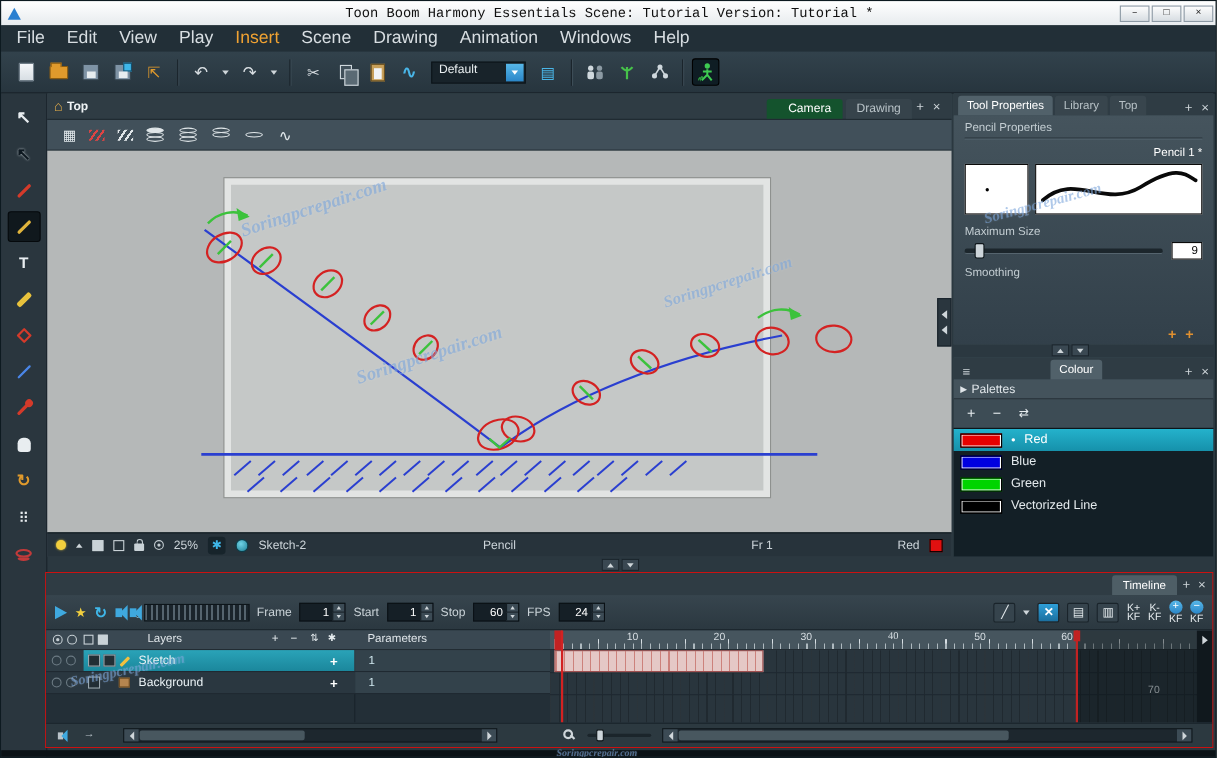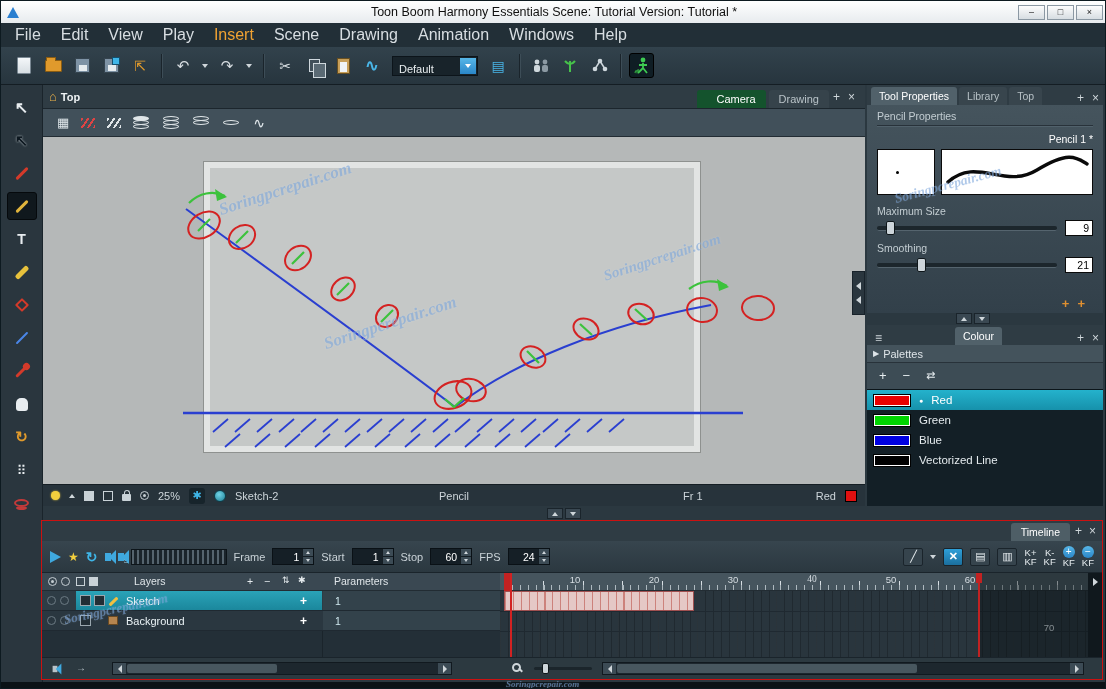--- a/index.html
+++ b/index.html
@@ -3,21 +3,21 @@
 <meta charset="utf-8">
 <style>
   html,body{margin:0;padding:0;background:#555;}
   *{box-sizing:border-box;}
   #screen{position:relative;width:1106px;height:689px;overflow:hidden;
     font-family:"Liberation Sans",sans-serif;background:#2b3840;border:1px solid #0d1a20;}
   .abs{position:absolute;}
 
   
   .titlebar{left:0;top:0;width:1106px;height:22px;background:linear-gradient(#ffffff,#e7ebee);
-    color:#101010;font-size:12.5px;display:flex;align-items:center;}
+    color:#101010;font-size:12.5px;display:flex;align-items:center;font-family:Liberation Mono, monospace;}
   .titlebar .logo{width:0;height:0;border-left:6px solid transparent;border-right:6px solid transparent;
     border-bottom:11px solid #2a7fd0;margin:0 8px 0 6px;}
   .titlebar .title{position:absolute;left:0;right:0;text-align:center;}
   .wctrls{margin-left:auto;display:flex;gap:2px;padding-right:4px;position:relative;}
   .wctrl{width:27px;height:15px;border:1px solid #8b98a3;background:linear-gradient(#fdfdfd,#d7dde2);
     font-size:9px;display:flex;align-items:center;justify-content:center;color:#222;}
 
   
   .menubar{left:0;top:22px;width:1106px;height:24px;background:#222f37;display:flex;align-items:center;padding-left:4px;}
   .menu-item{padding:0 10px;font-size:16px;color:#d8dee2;line-height:24px;}
@@ -34,21 +34,21 @@
   .folder{width:17px;height:12px;background:#e09a2c;border:1px solid #8a5c12;border-radius:1px;position:relative;}
   .folder::before{content:"";position:absolute;left:0;top:-4px;width:8px;height:3px;background:#e09a2c;border:1px solid #8a5c12;border-bottom:none;}
   .floppy{width:15px;height:15px;background:#7e93a5;border:1px solid #35444f;border-radius:1px;position:relative;}
   .floppy::after{content:"";position:absolute;left:3px;bottom:1px;width:8px;height:6px;background:#e6ecef;}
   .floppy.badge::before{content:"";position:absolute;right:-2px;top:-2px;width:6px;height:6px;background:#3fb6e8;border:1px solid #14506e;}
   .copy-ic{position:relative;width:11px;height:13px;border:1px solid #cfd8dd;background:#41505a;}
   .copy-ic::before{content:"";position:absolute;left:3px;top:3px;width:11px;height:13px;border:1px solid #cfd8dd;background:#5a6a74;}
   .paste-ic{width:13px;height:16px;background:#c8a05a;border:1px solid #6a5020;position:relative;}
   .paste-ic::after{content:"";position:absolute;left:2px;top:3px;width:7px;height:10px;background:#f0f3f5;}
   .workspace{width:86px;height:20px;background:#18232a;border:1px solid #0c141a;color:#e8edef;font-size:11px;
-    display:flex;align-items:flex-end;padding-left:6px;position:relative;margin:0 4px;}
+    display:flex;align-items:flex-start;padding-left:6px;position:relative;margin:0 4px;}
   .ws-dd{position:absolute;right:1px;top:1px;bottom:1px;width:16px;background:linear-gradient(#57b7e8,#2a86c8);
     display:flex;align-items:center;justify-content:center;}
   .walk-tile{width:25px;height:25px;background:#0f1d24;border:1px solid #000;border-radius:3px;display:flex;align-items:center;justify-content:center;}
 
   
   .tri{width:0;height:0;display:inline-block;}
   .tri.up{border-left:3.5px solid transparent;border-right:3.5px solid transparent;border-bottom:4.5px solid #cfd6da;}
   .tri.dn{border-left:3.5px solid transparent;border-right:3.5px solid transparent;border-top:4.5px solid #cfd6da;}
   .tri.lf{border-top:4px solid transparent;border-bottom:4px solid transparent;border-right:5px solid #cfd6da;}
   .tri.rt{border-top:4px solid transparent;border-bottom:4px solid transparent;border-left:5px solid #cfd6da;}
@@ -530,26 +530,20 @@
         </div>
       </div>
       <div class="slider-label">Maximum Size</div>
       <div class="slider-row">
         <div class="slider">
             <span class="handle" style="left:5%;"></span>
           </div>
         <div class="valbox">9</div>
       </div>
       <div class="slider-label">Smoothing</div>
-      <div class="slider-row">
-        <div class="slider">
-            <span class="handle" style="left:22%;"></span>
-          </div>
-        <div class="valbox">21</div>
-      </div>
       <div class="tpp-plus">++</div>
     </div>
   </div>
 
   <div class="abs" style="left:955px;top:312px;display:flex;gap:2px;">
     <span class="split-box">
         <span class="tri up"></span>
       </span>
     <span class="split-box">
         <span class="tri dn"></span>
@@ -574,26 +568,26 @@
       <span>−</span>
       <span style="font-size:11px;">⇄</span>
     </div>
     <div class="colour-list">
       <div class="swrow sel">
         <span class="sw" style="background: rgb(232, 0, 0);"></span>
         <span class="cur-mark">●</span>
         <span>Red</span>
       </div>
       <div class="swrow">
+        <span class="sw" style="background: rgb(0, 0, 224);"></span>
+        <span>Blue</span>
+      </div>
+      <div class="swrow">
         <span class="sw" style="background: rgb(0, 212, 0);"></span>
         <span>Green</span>
-      </div>
-      <div class="swrow">
-        <span class="sw" style="background: rgb(0, 0, 224);"></span>
-        <span>Blue</span>
       </div>
       <div class="swrow">
         <span class="sw" style="background: rgb(0, 0, 0);"></span>
         <span>Vectorized Line</span>
       </div>
     </div>
   </div>
 
   <div class="abs" style="left:546px;top:507px;display:flex;gap:2px;">
     <span class="split-box">

